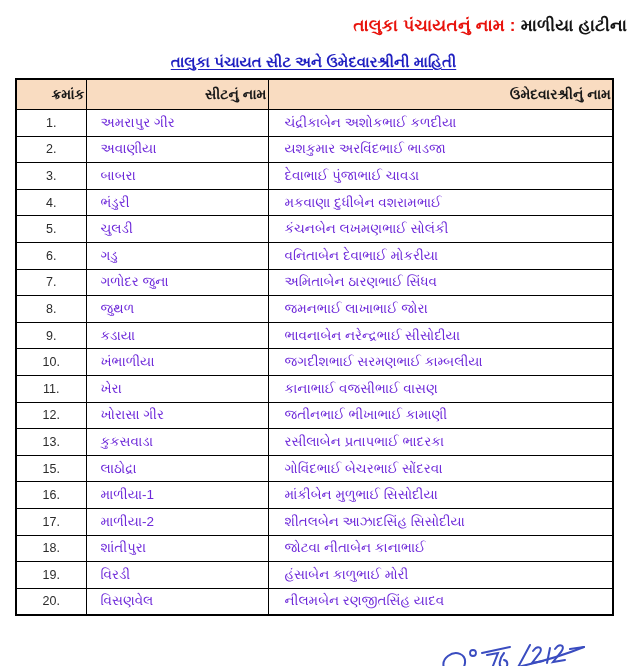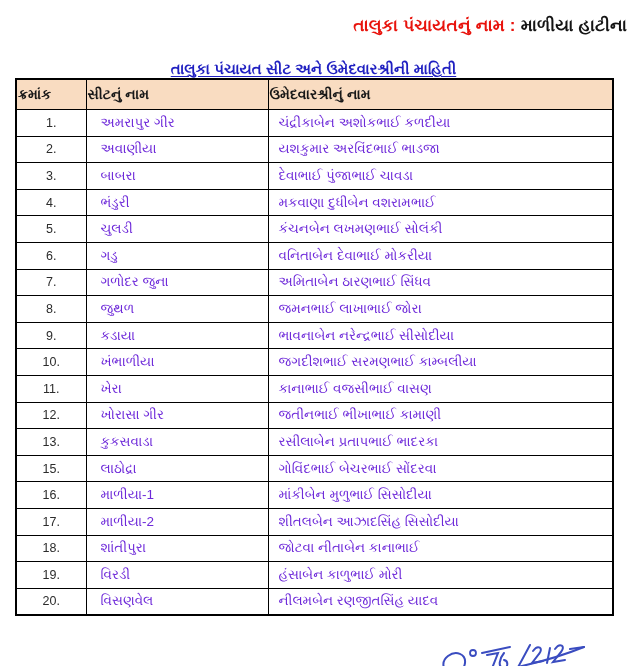--- a/index.html
+++ b/index.html
@@ -19,21 +19,21 @@
     margin: 0;
     padding-top: 16px;
     font-size: 17px;
     font-weight: bold;
     letter-spacing: 0.2px;
   }
   .doc-title .title-label { color: #e8130c; }
   .doc-title .title-value { color: #141414; }
   .doc-subtitle {
     text-align: center;
-    margin: 11px;
+    margin: 4px;
     padding-top: 13px;
     font-size: 15px;
     font-weight: bold;
     color: #1f1fc1;
     text-decoration: underline;
     text-underline-offset: 2px;
   }
   table.main-table {
     position: absolute;
     left: 15px;
@@ -47,38 +47,38 @@
     border: 1px solid #000;
     overflow: hidden;
     white-space: nowrap;
   }
   .main-table th {
     background: #f9dcc1;
     height: 27px;
     font-size: 14px;
     font-weight: bold;
     color: #181818;
-    text-align: left;
+    text-align: right;
   }
   .main-table td {
     height: 25.6px;
     font-size: 13.5px;
     color: #6d28d9;
     padding: 0;
   }
   .main-table col.c-serial { width: 70px; }
   .main-table col.c-seat   { width: 182px; }
   .main-table col.c-cand   { width: 345px; }
   .main-table td[data-name="serial-cell"] {
     text-align: center;
     font-size: 12.5px;
     color: #2c2c2c;
   }
   .main-table td[data-name="seat-cell"] { padding-left: 14px; }
-  .main-table td[data-name="candidate-cell"] { padding-left: 10px; }
+  .main-table td[data-name="candidate-cell"] { padding-left: 16px; }
   .signature {
     position: absolute;
     left: 438px;
     top: 640px;
     width: 156px;
     height: 40px;
   }
 </style>
 </head>
 <body data-name="document-page">

